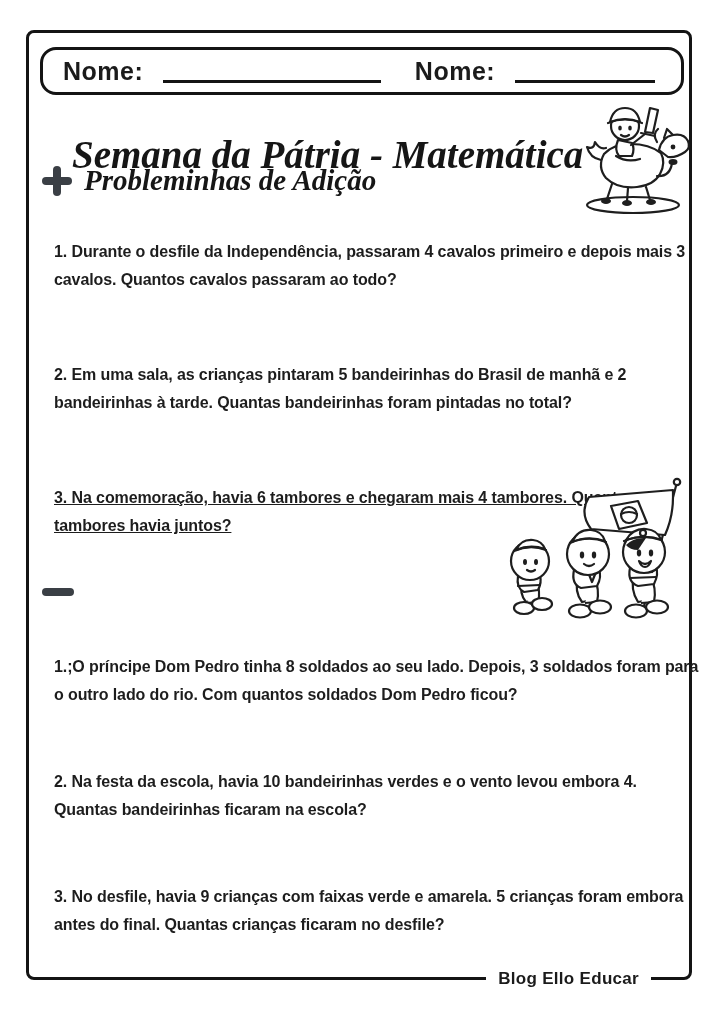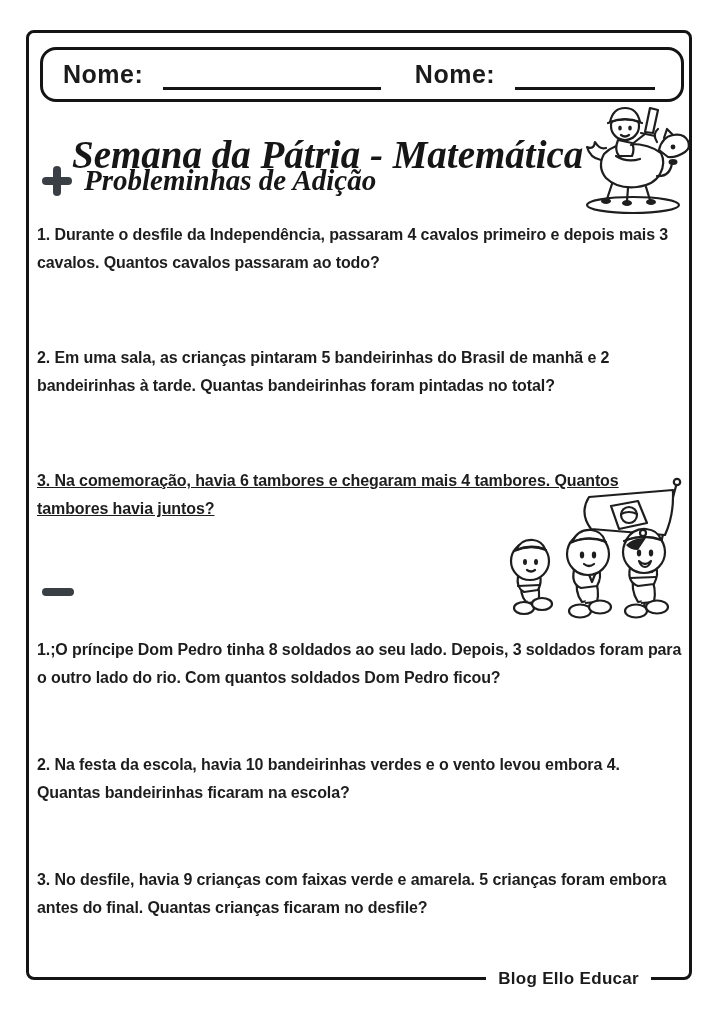--- a/index.html
+++ b/index.html
@@ -11,21 +11,21 @@
   .sheet-border{
     position:absolute;left:26px;top:30px;width:666px;height:950px;
     border:3px solid #141414;border-radius:8px;box-sizing:border-box;
   }
   .footer-credit{
     position:absolute;right:38px;bottom:-14px;background:#fff;
     padding:2px 12px;font-size:17px;font-weight:bold;letter-spacing:.3px;
   }
   
   .name-box{
-    position:absolute;left:40px;top:47px;width:644px;height:55px;
+    position:absolute;left:40px;top:47px;width:644px;height:48px;
     border:3.5px solid #141414;border-radius:16px;box-sizing:border-box;
     display:flex;align-items:center;padding:0 20px;gap:20px;
   }
   .nb-label{font-size:25px;font-weight:bold;letter-spacing:.5px;}
   .write-line{border-bottom:3px solid #141414;height:0;align-self:flex-end;margin-bottom:9px;}
   .line-name{flex:2.1;margin-right:14px;}
   .line-date{flex:1.35;margin-right:6px;}
 
   
   .page-title{
@@ -47,21 +47,21 @@
   .plus-icon{position:relative;width:30px;height:30px;flex:0 0 30px;}
   .plus-icon::before,.plus-icon::after{
     content:"";position:absolute;background:#3a3f45;border-radius:4px;
   }
   .plus-icon::before{left:0;top:11px;width:30px;height:8px;}
   .plus-icon::after{left:11px;top:0;width:8px;height:30px;}
   .minus-icon{width:32px;height:8px;background:#3a3f45;border-radius:4px;flex:0 0 32px;}
 
   
   .problem{
-    position:absolute;left:37px;width:650px;margin:0;
+    position:absolute;left:37px;width:650px;margin:17px;
     font-size:16px;font-weight:bold;line-height:28px;letter-spacing:-0.1px;color:#1d1d1d;
   }
   .p-a1{top:221px;} .p-a2{top:344px;} .p-a3{top:467px;text-decoration:underline;}
   .p-s1{top:636px;} .p-s2{top:751px;} .p-s3{top:866px;}
 
   
   .rider-art{position:absolute;left:574px;top:98px;}
   .parade-art{position:absolute;left:492px;top:468px;}
   svg .ln{fill:none;stroke:#1e1e1e;stroke-width:2.2;stroke-linecap:round;stroke-linejoin:round;}
   svg .wh{fill:#fff;stroke:#1e1e1e;stroke-width:2.2;stroke-linejoin:round;}

